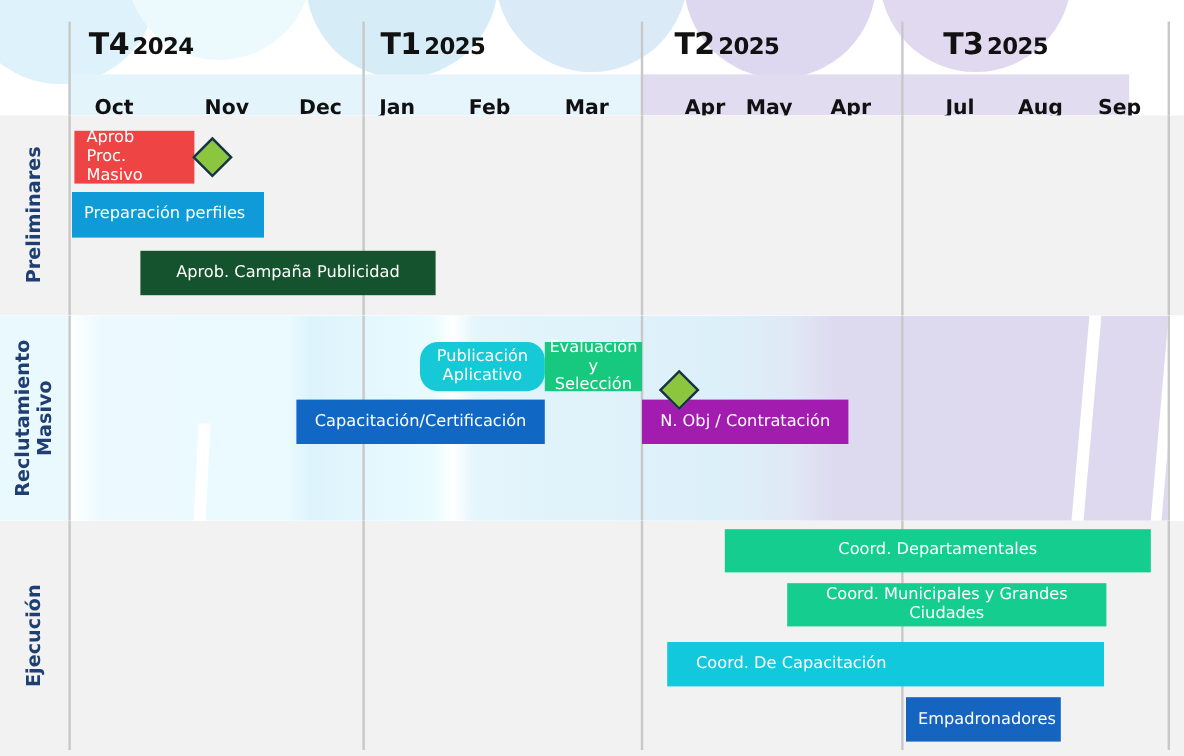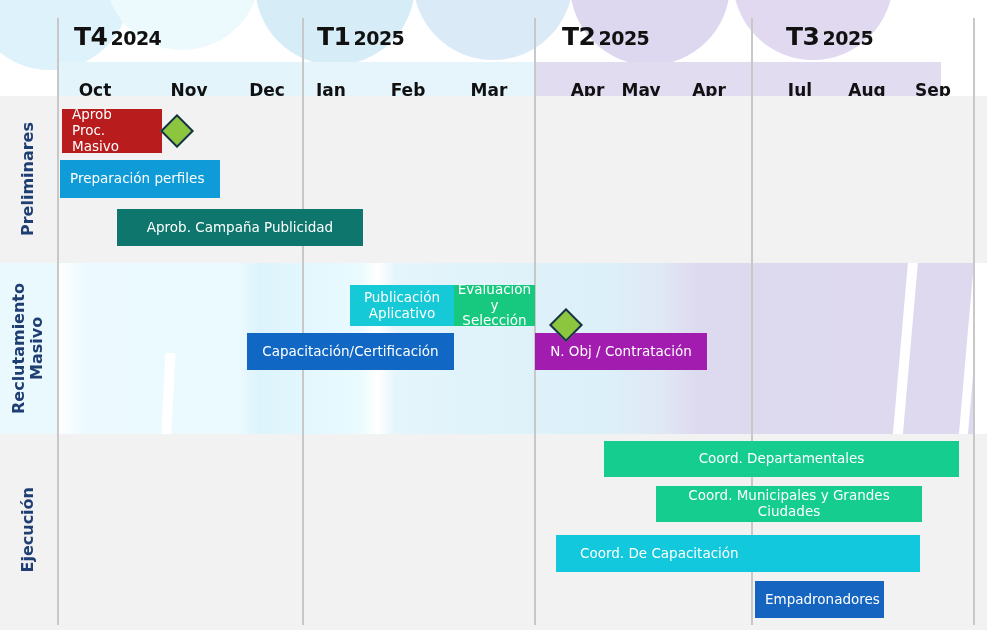--- a/index.html
+++ b/index.html
@@ -182,26 +182,26 @@
       <div class="vline" style="left:57px;  height:167px;"></div>
       <div class="vline" style="left:302px; height:167px;"></div>
       <div class="vline" style="left:534px; height:167px;"></div>
       <div class="vline" style="left:751px; height:167px;"></div>
       <div class="vline" style="left:973px; height:167px;"></div>
 
       <div class="row-label">
         <span>Preliminares</span>
       </div>
 
-      <div class="bar left" style="left:62px; top:13px; width:100px; height:44px; background:#b91c1c;">Aprob
+      <div class="bar left" style="left:62px; top:13px; width:100px; height:44px; background:#ef4444;">Aprob
 Proc. Masivo</div>
 
       <div class="bar left" style="left:60px; top:64px; width:160px; height:38px; background:#0e9bd8;">Preparación perfiles</div>
 
-      <div class="bar center" style="left:117px; top:113px; width:246px; height:37px; background:#0f766e;">Aprob. Campaña Publicidad</div>
+      <div class="bar center" style="left:117px; top:113px; width:246px; height:37px; background:#14532d;">Aprob. Campaña Publicidad</div>
 
       <div class="diamond" style="left:165px; top:23px;"></div>
     </div>
 
     <div class="row" style="top:167px; height:171px;">
       <div class="row-bg" style="left:0; width:57px; background:#eaf9fd;"></div>
       <div class="row-bg" style="left:57px; width:916px;
                   background:linear-gradient(to right,
                     #ffffff 0%, #ecfaff 3%, #eafaff 20%, #ddf3fb 22%,
                     #e9fbff 33%, #ffffff 35%, #e4f5fb 37%, #dff2fa 50%,
@@ -215,21 +215,21 @@
       <div class="vline" style="left:302px; height:171px;"></div>
       <div class="vline" style="left:534px; height:171px;"></div>
       <div class="vline" style="left:751px; height:171px;"></div>
       <div class="vline" style="left:973px; height:171px;"></div>
 
       <div class="row-label">
         <span>Reclutamiento
 Masivo</span>
       </div>
 
-      <div class="bar center" style="left:350px; top:22px; width:104px; height:41px; background:#16c9d6;">Publicación
+      <div class="bar center" style="left:350px; top:22px; width:104px; height:41px; background:#16c9d6;border-radius:15px;">Publicación
 Aplicativo</div>
 
       <div class="bar center" style="left:454px; top:22px; width:81px; height:41px; background:#16c97e; padding:0 4px;">Evaluación
 y Selección</div>
 
       <div class="bar center" style="left:247px; top:70px; width:207px; height:37px; background:#1168c4;">Capacitación/Certificación</div>
 
       <div class="bar center" style="left:535px; top:70px; width:172px; height:37px; background:#a21caf;">N. Obj / Contratación</div>
 
       <div class="diamond" style="left:554px; top:50px;"></div>

